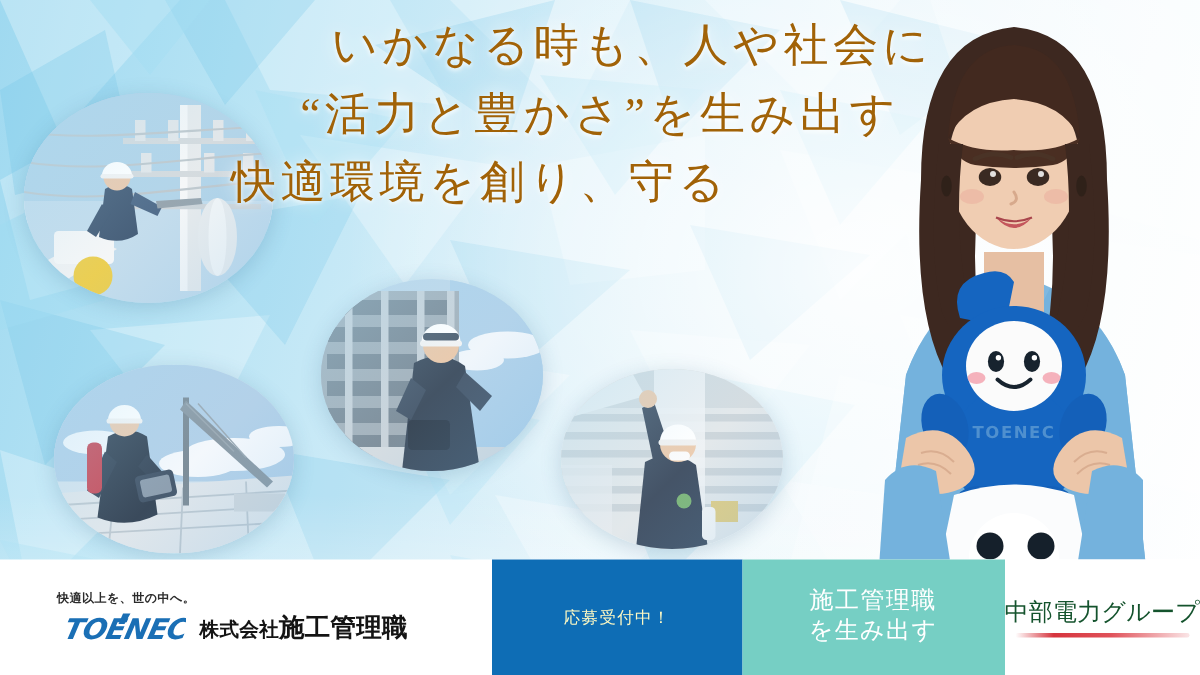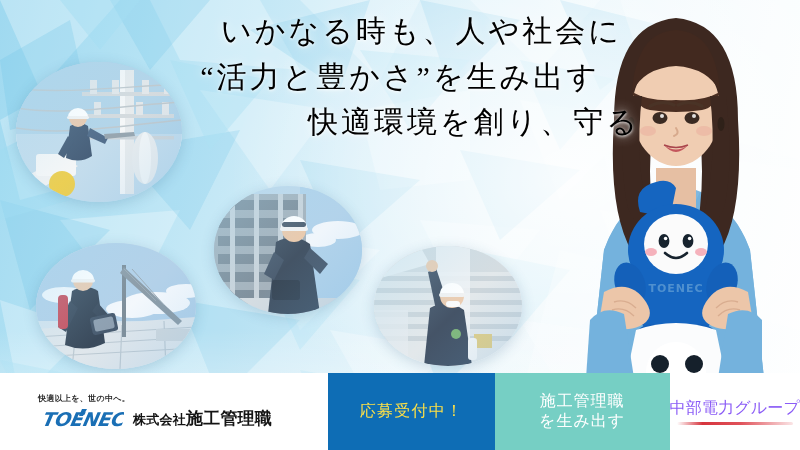--- a/index.html
+++ b/index.html
@@ -12,27 +12,27 @@
     background:linear-gradient(105deg,#9fd9f0 0%,#b6e3f4 18%,#d3edf8 40%,#e9f6fb 62%,#f6fbfd 80%,#ffffff 100%);}
   .bg-poly{position:absolute;inset:0;opacity:.55;}
   .bg-poly svg{display:block;width:100%;height:100%;}
   .bg-sheen{position:absolute;inset:0;
     background:radial-gradient(ellipse 60% 80% at 72% 40%,rgba(255,255,255,.85) 0%,rgba(255,255,255,.35) 45%,rgba(255,255,255,0) 72%);}
   .bg-botfade{position:absolute;left:0;right:0;bottom:0;height:120px;
     background:linear-gradient(to bottom,rgba(255,255,255,0) 0%,rgba(255,255,255,.35) 60%,rgba(255,255,255,.7) 100%);}
 
   
   .headline{position:absolute;left:0;top:8px;width:640px;text-align:right;
-    font-family:"Liberation Serif","DejaVu Serif",serif;color:#000000;z-index:6;}
+    font-family:"Liberation Serif","DejaVu Serif",serif;color:#a16207;z-index:6;}
   .hl-line{display:block;font-size:30px;line-height:1.52;letter-spacing:.1em;
     white-space:nowrap;font-weight:400;
     text-shadow:0 1px 3px rgba(255,255,255,.95),0 0 12px rgba(255,255,255,.9);}
   .hl-1{padding-right:18px;}
   .hl-2{padding-right:40px;text-align:right;}
-  .hl-3{}
+  .hl-3{text-align:center;}
 
   
   .oval{position:absolute;border-radius:50%;overflow:hidden;z-index:4;
     box-shadow:0 3px 14px rgba(40,90,130,.20);}
   .oval .ph{position:absolute;inset:0;}
   .oval .sky{position:absolute;left:0;right:0;top:0;height:62%;
     background:linear-gradient(to bottom,#9ec7e8,#cfe4f3 70%,#e8f1f7);}
   .oval .haze{position:absolute;inset:0;
     background:linear-gradient(135deg,rgba(180,225,245,.42),rgba(255,255,255,.12) 55%,rgba(150,200,235,.30));}
   .oval svg{position:absolute;inset:0;width:100%;height:100%;}
@@ -52,28 +52,28 @@
   .brand{width:330px;display:flex;flex-direction:column;justify-content:center;padding-left:38px;box-sizing:border-box;}
   .brand-tag{font-family:Liberation Mono, monospace;font-size:8px;color:#2b2b2b;
     letter-spacing:.04em;margin-bottom:3px;font-weight:700;}
   .brand-row{display:flex;align-items:center;gap:9px;}
   .toenec-mark{width:86px;height:24px;display:block;}
   .brand-name{font-size:17px;font-weight:700;color:#141414;letter-spacing:.01em;white-space:nowrap;
     font-family:"DejaVu Sans","Liberation Sans",sans-serif;}
   .brand-name .kk{font-size:13px;letter-spacing:.02em;}
 
   .cta-blue{width:167px;background:#0e6db5;display:flex;align-items:center;justify-content:center;}
-  .cta-blue span{font-family:"Liberation Serif","DejaVu Serif",serif;color:#fde047;font-size:16px;
+  .cta-blue span{font-family:"Liberation Serif","DejaVu Serif",serif;color:#fef9c3;font-size:11px;
     letter-spacing:.08em;white-space:nowrap;}
   .cta-teal{width:176px;background:#76cfc4;display:flex;flex-direction:column;align-items:center;justify-content:center;gap:1px;}
   .cta-teal span{font-family:"Liberation Serif","DejaVu Serif",serif;color:#ffffff;font-size:16px;
     letter-spacing:.06em;white-space:nowrap;line-height:1.18;}
   .group{flex:1;display:flex;align-items:center;justify-content:center;background:#fff;}
   .group-inner{display:flex;flex-direction:column;align-items:center;}
-  .group-name{font-size:16px;color:#8b5cf6;letter-spacing:.01em;white-space:nowrap;
+  .group-name{font-size:16px;color:#14532d;letter-spacing:.01em;white-space:nowrap;
     font-family:"DejaVu Sans","Liberation Sans",sans-serif;}
   .group-rule{margin-top:3px;width:116px;height:3px;border-radius:2px;
     background:linear-gradient(to right,rgba(214,52,61,0) 0%,#d6343d 22%,#e0525a 55%,rgba(224,82,90,.15) 100%);}
 </style>
 </head>
 <body>
 
 <div id="banner">
 
   <div class="bg-base"></div>

